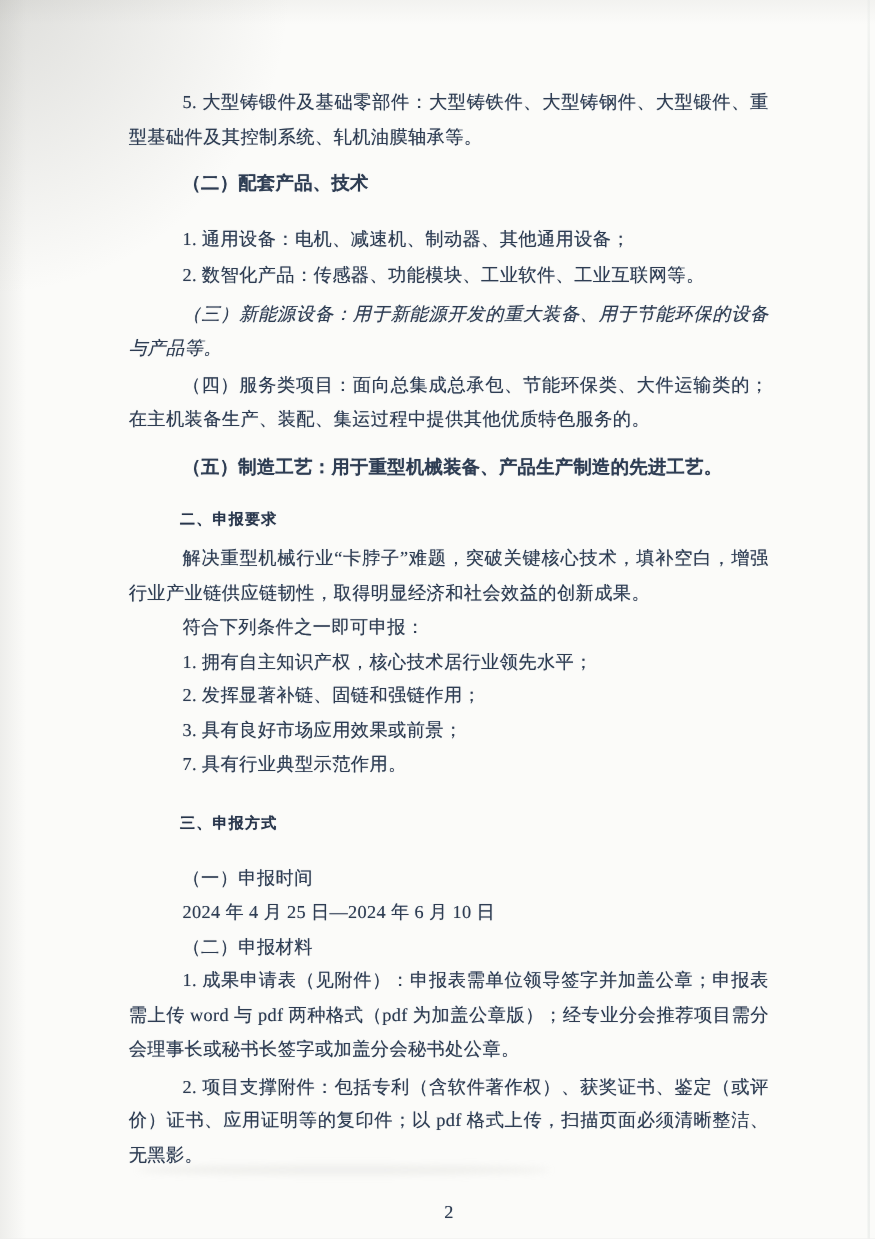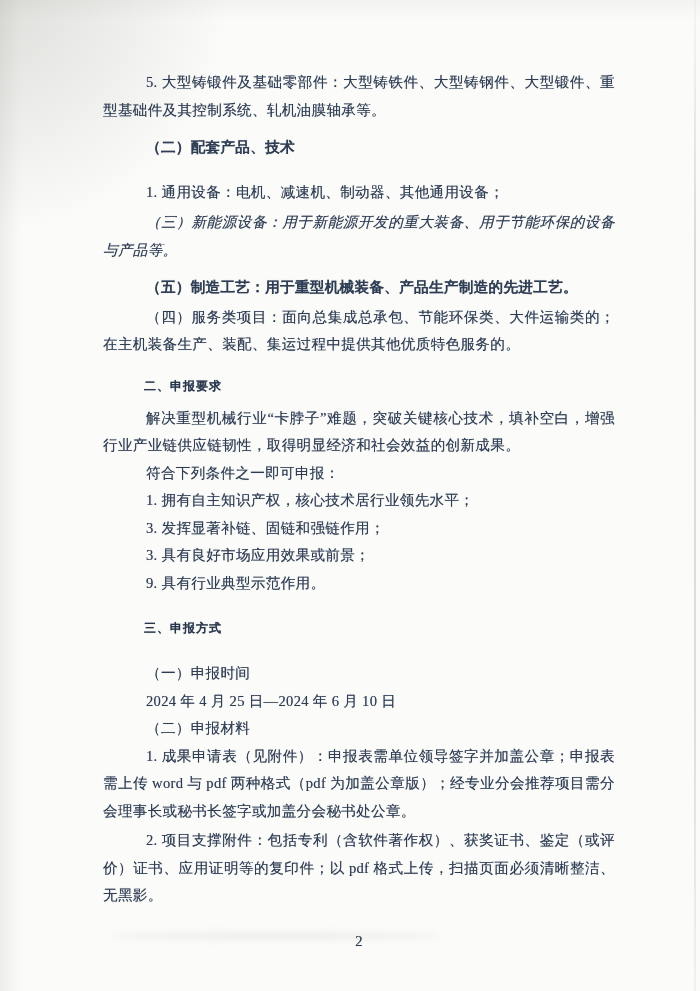--- a/index.html
+++ b/index.html
@@ -88,30 +88,31 @@
 <body>
 
 <div class="page">
   <div class="scan-edge-right"></div>
   <div class="scan-smudge"></div>
 
   <div class="content">
     <p class="para">5. 大型铸锻件及基础零部件：大型铸铁件、大型铸钢件、大型锻件、重型基础件及其控制系统、轧机油膜轴承等。</p>
     <p class="para mt10">（二）配套产品、技术</p>
     <p class="para mt4">1. 通用设备：电机、减速机、制动器、其他通用设备；</p>
+    <p class="para mt2">2. 数智化产品：传感器、功能模块、工业软件、工业互联网等。</p>
     <p class="para mt3">（三）新能源设备：用于新能源开发的重大装备、用于节能环保的设备与产品等。</p>
+    <p class="para mt2">（四）服务类项目：面向总集成总承包、节能环保类、大件运输类的；在主机装备生产、装配、集运过程中提供其他优质特色服务的。</p>
     <p class="para mt10">（五）制造工艺：用于重型机械装备、产品生产制造的先进工艺。</p>
-    <p class="para mt2">（四）服务类项目：面向总集成总承包、节能环保类、大件运输类的；在主机装备生产、装配、集运过程中提供其他优质特色服务的。</p>
     <p class="heading mt12">二、申报要求</p>
     <p class="para mt6">解决重型机械行业“卡脖子”难题，突破关键核心技术，填补空白，增强行业产业链供应链韧性，取得明显经济和社会效益的创新成果。</p>
     <p class="para">符合下列条件之一即可申报：</p>
     <p class="para">1. 拥有自主知识产权，核心技术居行业领先水平；</p>
-    <p class="para">3. 发挥显著补链、固链和强链作用；</p>
+    <p class="para">2. 发挥显著补链、固链和强链作用；</p>
     <p class="para">3. 具有良好市场应用效果或前景；</p>
-    <p class="para">9. 具有行业典型示范作用。</p>
+    <p class="para">7. 具有行业典型示范作用。</p>
     <p class="heading mt16">三、申报方式</p>
     <p class="para mt4">（一）申报时间</p>
     <p class="para">2024 年 4 月 25 日—2024 年 6 月 10 日</p>
     <p class="para">（二）申报材料</p>
     <p class="para">1. 成果申请表（见附件）：申报表需单位领导签字并加盖公章；申报表需上传 word 与 pdf 两种格式（pdf 为加盖公章版）；经专业分会推荐项目需分会理事长或秘书长签字或加盖分会秘书处公章。</p>
     <p class="para mt2">2. 项目支撑附件：包括专利（含软件著作权）、获奖证书、鉴定（或评价）证书、应用证明等的复印件；以 pdf 格式上传，扫描页面必须清晰整洁、无黑影。</p>
     <p class="para page-number">2</p>
   </div>
 </div>
 

